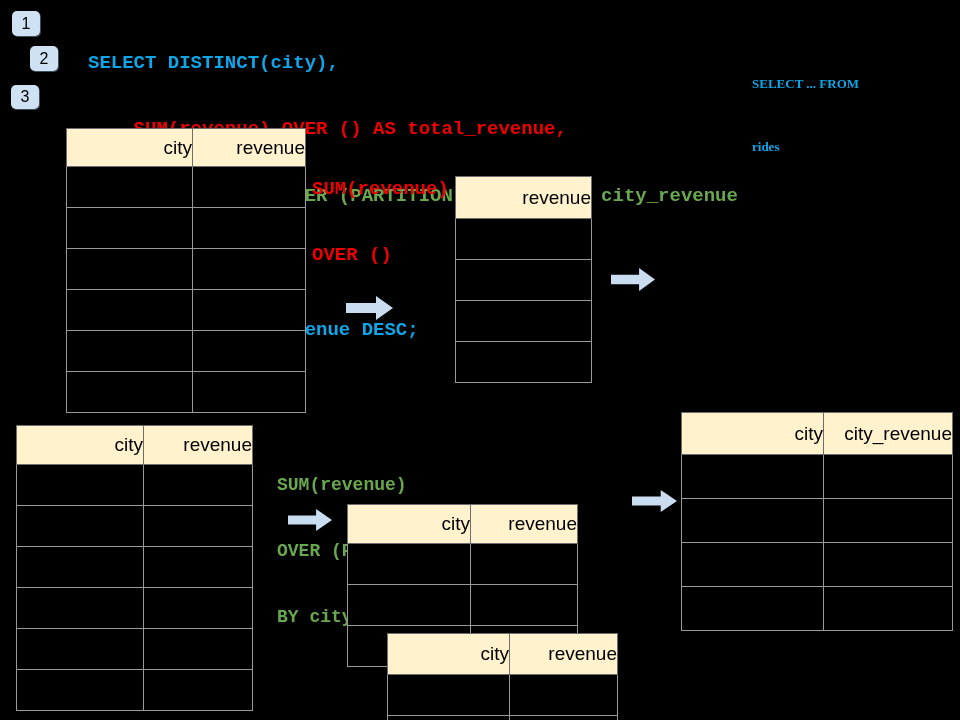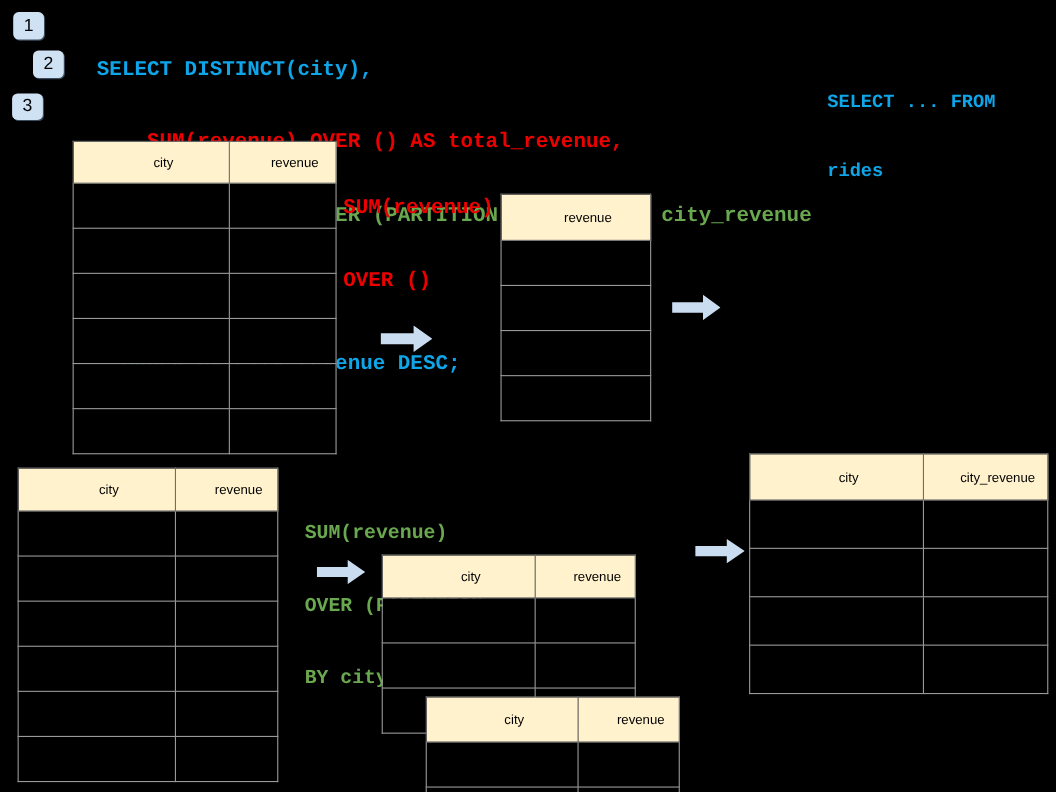--- a/index.html
+++ b/index.html
@@ -3,40 +3,40 @@
 <meta charset="utf-8">
 <style>
   html,body{margin:0;padding:0;background:#000;}
   #stage{position:relative;width:960px;height:720px;background:#000;overflow:hidden;
          font-family:"Liberation Sans",sans-serif;}
 
   
   .code{position:absolute;font-family:"Liberation Mono","DejaVu Sans Mono",monospace;
         font-weight:700;white-space:pre;}
   .main-code{left:88px;top:7px;font-size:19px;line-height:22.3px;}
-  .side-code{left:752px;top:41px;font-size:17px;line-height:21px;}
+  .side-code{left:752px;top:31px;font-size:13px;line-height:21px;font-family:Liberation Serif, serif;}
   .note-total{left:312px;top:134px;font-size:19px;line-height:22px;}
   .note-partition{left:277px;top:430px;font-size:18px;line-height:22px;}
 
   [data-color="purple"]{color:#0ea5e9;}
   [data-color="red"]{color:#EE0000;}
   [data-color="green"]{color:#6AA84F;}
 
   
   .badge{position:absolute;width:28px;height:25px;background:#CFE2F3;border-radius:5px;
          color:#000;font-size:16px;display:flex;align-items:center;justify-content:center;
          box-shadow:1px 1px 0 rgba(110,140,170,.55);}
   .badge1{left:12px;top:11px;}
   .badge2{left:30px;top:46px;}
   .badge3{left:11px;top:85px;height:24px;}
 
   
   table.tbl{position:absolute;border-collapse:collapse;table-layout:fixed;}
-  table.tbl th{background:#FFF2CC;border:1px solid #6e6e6e;font-weight:400;font-size:12px;
-               color:#000;text-align:center;padding:0 0 0 22px;vertical-align:middle;}
+  table.tbl th{background:#FFF2CC;border:1px solid #6e6e6e;font-weight:400;font-size:19px;
+               color:#000;text-align:right;padding:0 0 0 6px;vertical-align:middle;}
   table.tbl td{background:#000;border:1px solid #999;padding:0;}
 
   .t1{left:66px;top:128px;width:240px;}  .t1 th{height:37px;} .t1 td{height:40px;}
   .t2{left:455px;top:176px;width:137px;} .t2 th{height:41px;} .t2 td{height:40px;}
   .t3{left:16px;top:425px;width:237px;}  .t3 th{height:38px;} .t3 td{height:40px;}
   .t4{left:347px;top:504px;width:231px;} .t4 th{height:38px;} .t4 td{height:40px;}
   .t5{left:387px;top:633px;width:231px;} .t5 th{height:40px;} .t5 td{height:40px;}
   .t6{left:681px;top:412px;width:272px;} .t6 th{height:41px;} .t6 td{height:43px;}
 
   

